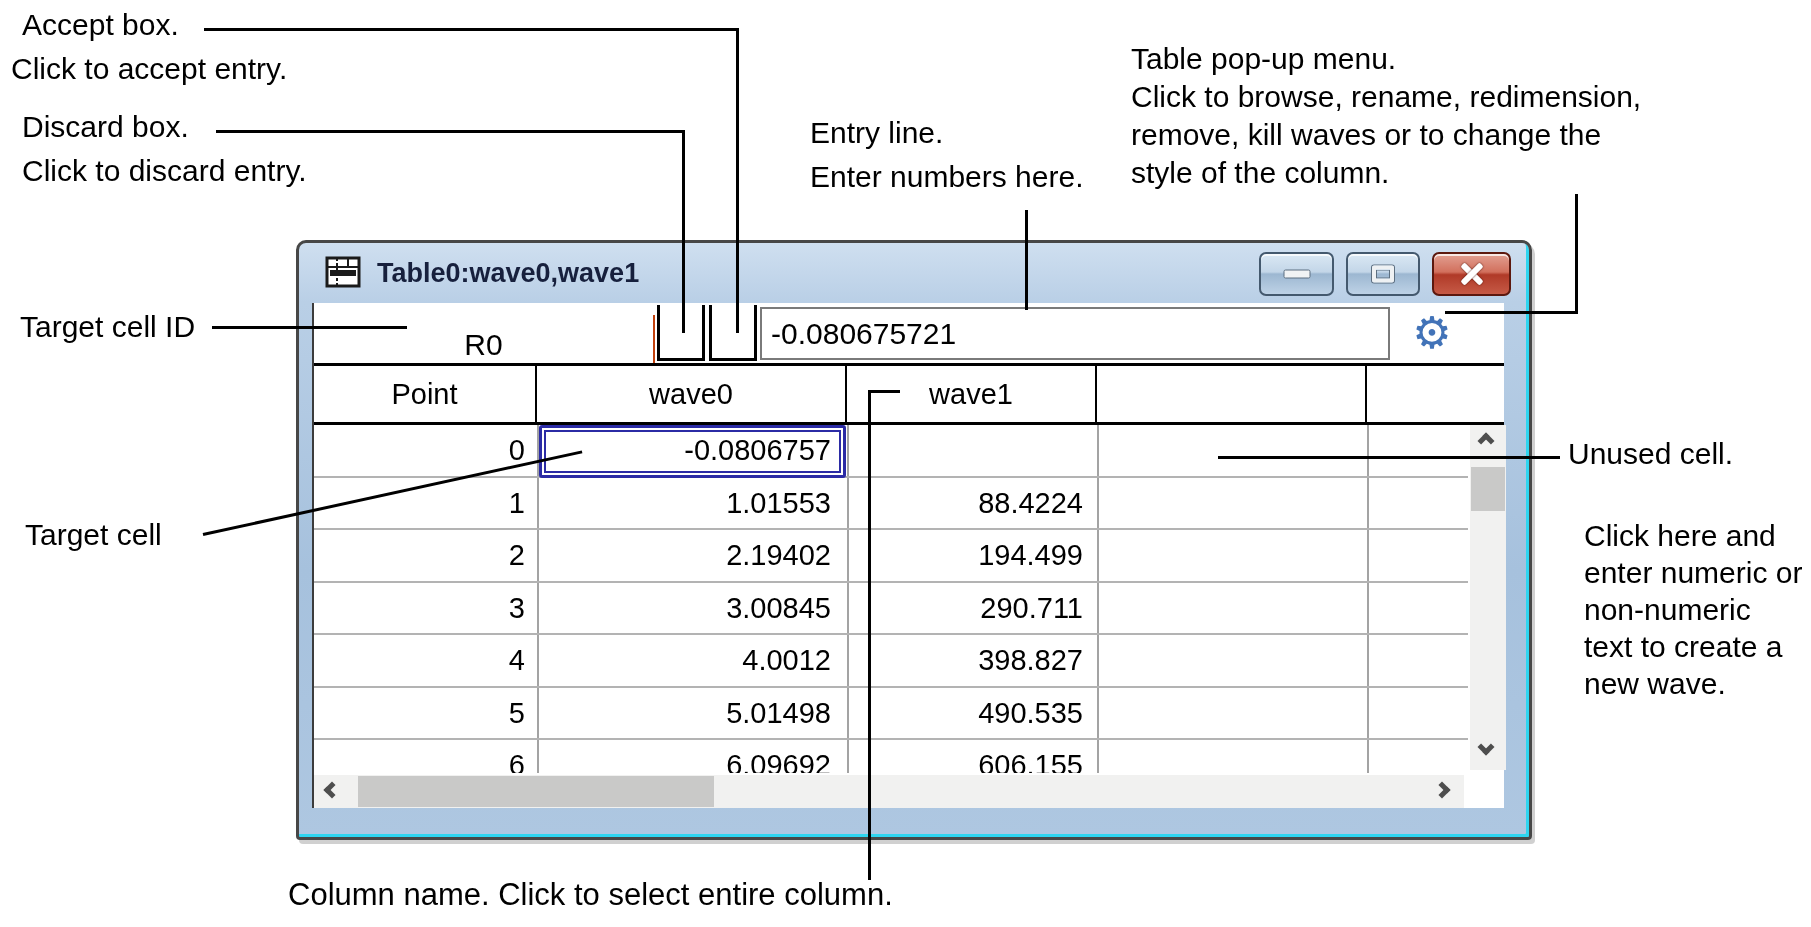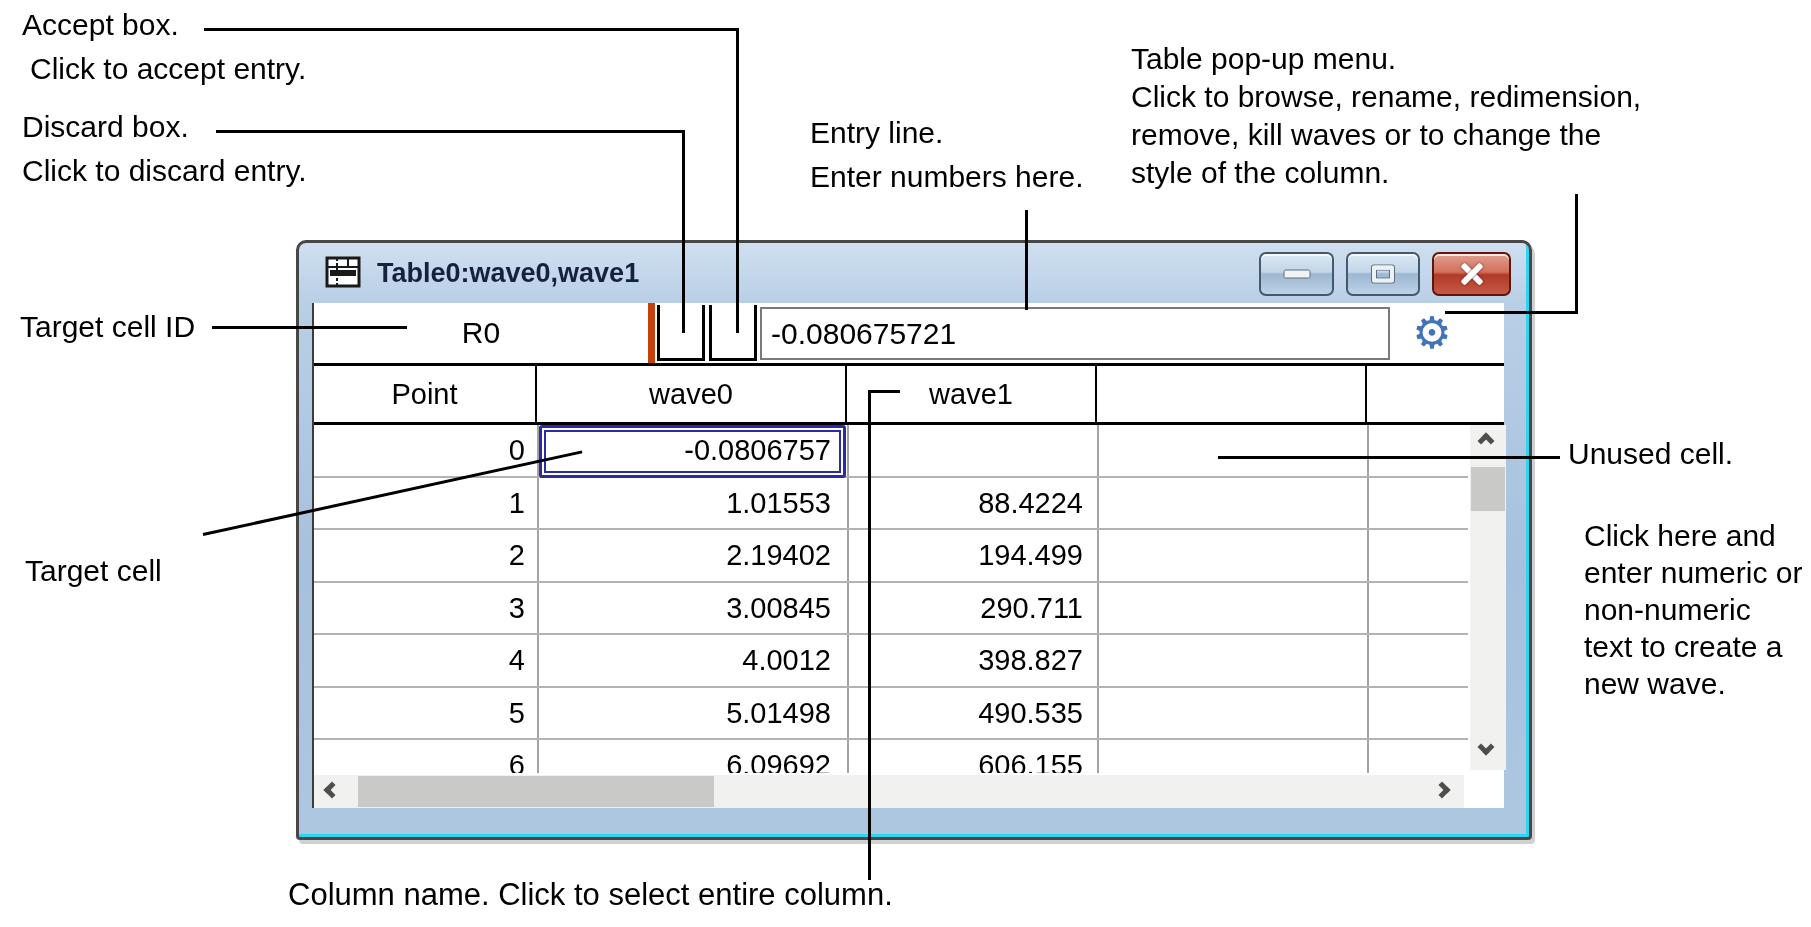--- a/index.html
+++ b/index.html
@@ -37,21 +37,21 @@
   .xbar{position:absolute;left:50%;top:50%;width:27px;height:6px;background:#fff;border-radius:2px;
           box-shadow:0 0 2px #4d120a;}
   .xbar.a{transform:translate(-50%,-50%) rotate(45deg);}
   .xbar.b{transform:translate(-50%,-50%) rotate(-45deg);}
 
   .client{position:absolute;left:13px;top:60px;width:1192px;height:505px;background:#fff;
           border-left:2px solid #3c3c3c;}
 
   
   .toolbar{position:absolute;left:0;top:0;width:100%;height:60px;background:#fff;}
-  .r0cell{position:absolute;left:0;top:0;width:341px;height:60px;border-right:7px solid #c2410c;
+  .r0cell{position:absolute;left:0;top:12px;width:341px;height:60px;border-right:2px solid #c2410c;
           font-size:30px;display:flex;align-items:center;justify-content:center;}
   .smallbox{position:absolute;top:2px;width:48px;height:56px;background:#fff;border:3px solid #000;border-top:none;}
   .box-discard{left:343px;}
   .box-accept{left:395px;}
   .entrybox{position:absolute;left:446px;top:4px;width:630px;height:53px;border:2px solid #7a7a7a;
           background:#fff;font-size:30px;font-family:"Liberation Sans",sans-serif;padding:0 0 0 9px;color:#000;}
   .gear{position:absolute;left:1086px;top:-2px;width:64px;height:62px;font-size:44px;color:#4273b8;
           display:flex;align-items:center;justify-content:center;}
 
   
@@ -87,35 +87,35 @@
   .chev-down{transform:rotate(-45deg);}
   .chev-left{transform:rotate(45deg);}
   .chev-right{transform:rotate(225deg);}
 </style>
 </head>
 <body>
 
 <div class="stage">
 
   <div class="ann" style="left:22px;top:8px;">Accept box.</div>
-  <div class="ann" style="left:30px;top:52px;">Click to accept entry.</div>
+  <div class="ann" style="left:11px;top:52px;">Click to accept entry.</div>
   <div class="ann" style="left:22px;top:110px;">Discard box.</div>
   <div class="ann" style="left:22px;top:154px;">Click to discard entry.</div>
   <div class="ann" style="left:810px;top:116px;">Entry line.</div>
   <div class="ann" style="left:810px;top:160px;">Enter numbers here.</div>
 
   <div class="ann-block" style="left:1115px;top:40px;">
     <div>Table pop-up menu.</div>
     <div>Click to browse, rename, redimension,</div>
     <div>remove, kill waves or to change the</div>
     <div>style of the column.</div>
   </div>
 
   <div class="ann" style="left:20px;top:310px;">Target cell ID</div>
-  <div class="ann" style="left:25px;top:518px;margin-top:36px;">Target cell</div>
+  <div class="ann" style="left:25px;top:518px;">Target cell</div>
   <div class="ann" style="left:1568px;top:437px;">Unused cell.</div>
 
   <div class="ann-block" style="left:1568px;top:517px;">
     <div style="line-height:37px;">Click here and</div>
     <div style="line-height:37px;">enter numeric or</div>
     <div style="line-height:37px;">non-numeric</div>
     <div style="line-height:37px;">text to create a</div>
     <div style="line-height:37px;">new wave.</div>
   </div>
 

